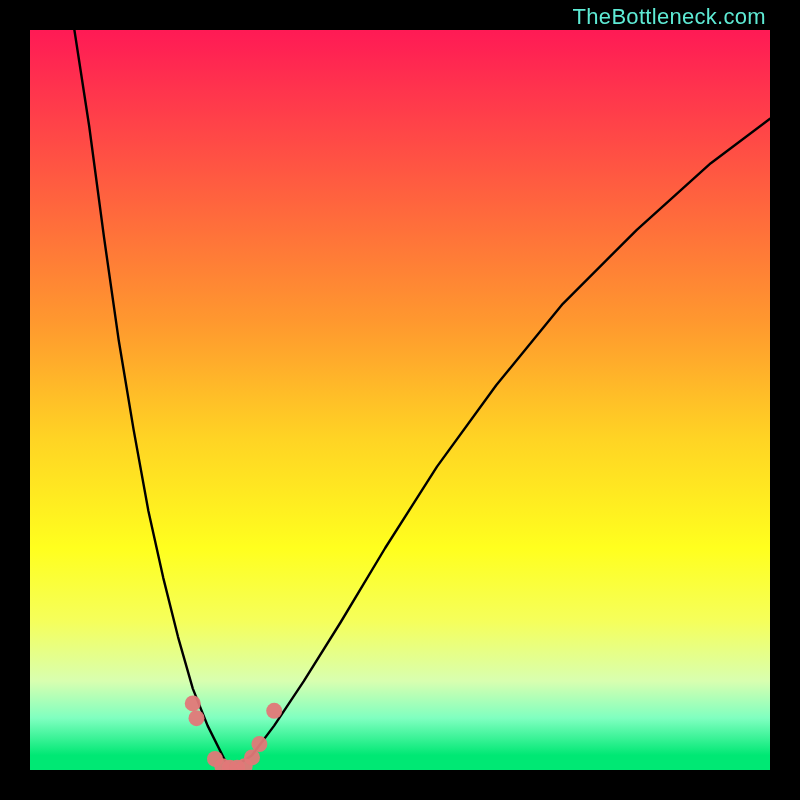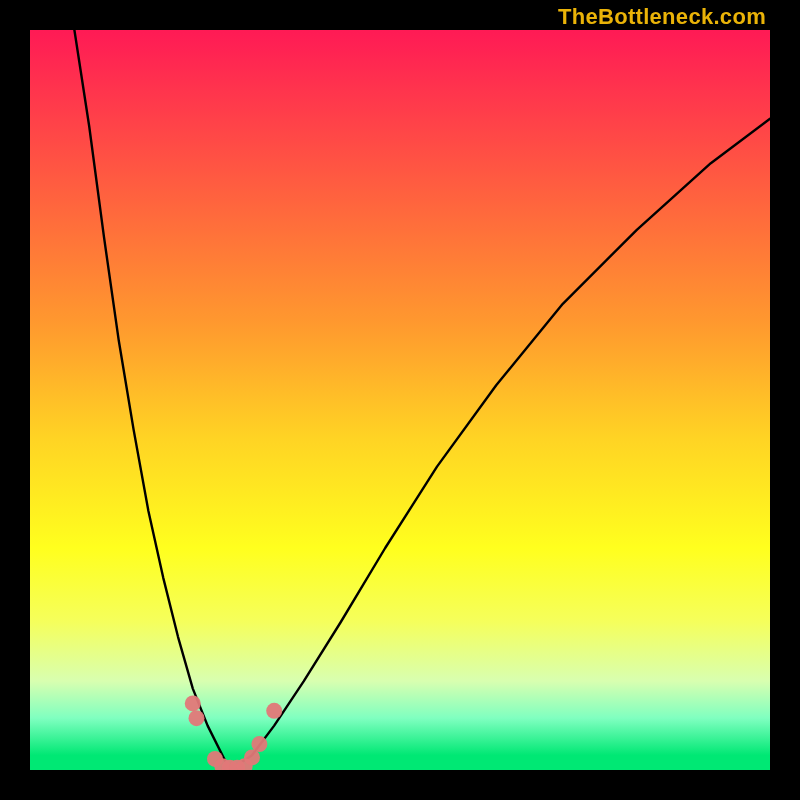--- a/index.html
+++ b/index.html
@@ -37,23 +37,23 @@
       #d8ffb0 88%,
       #7fffc0 93%,
       #00e874 98%,
       #00e874 100%
     );
   }
   .watermark {
     position: absolute;
     top: 4px;
     right: 34px;
-    color: #eab308;
+    color: #5eead4;
     font-size: 22px;
-    font-weight: 700;
+    font-weight: 400;
     letter-spacing: 0.3px;
     user-select: none;
   }
   svg.curve {
     position: absolute;
     left: 0;
     top: 0;
     width: 740px;
     height: 740px;
   }

